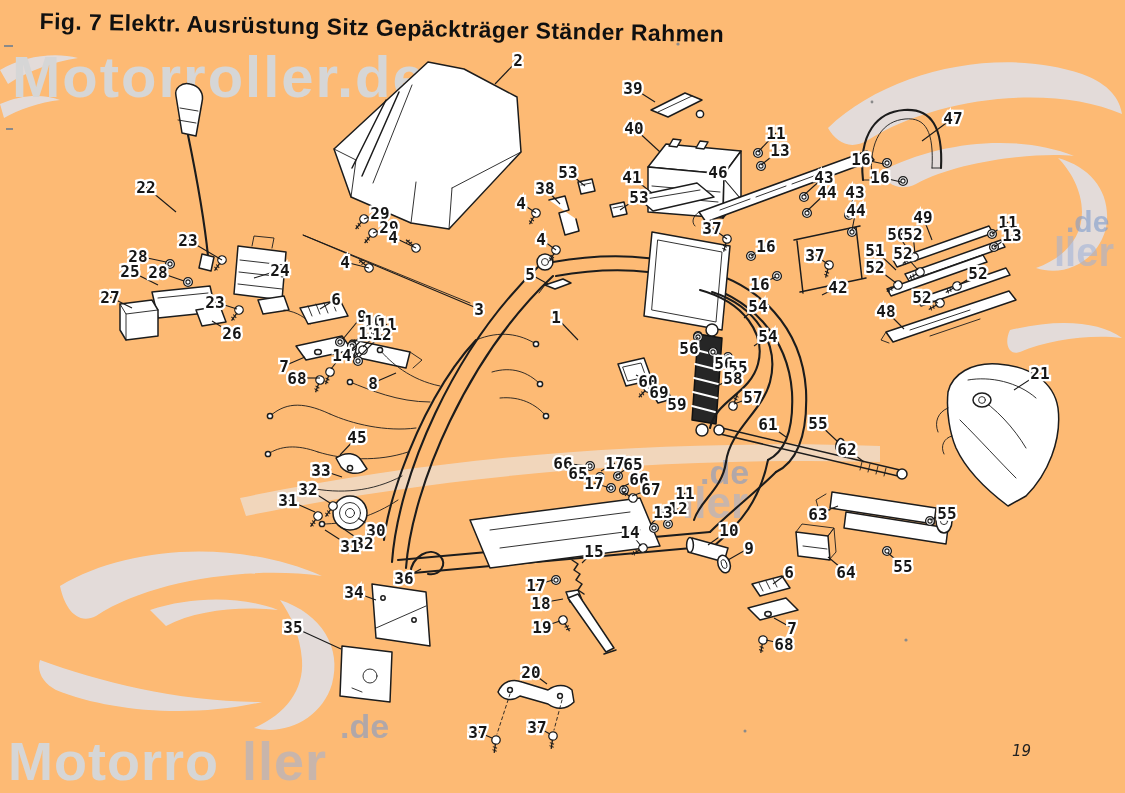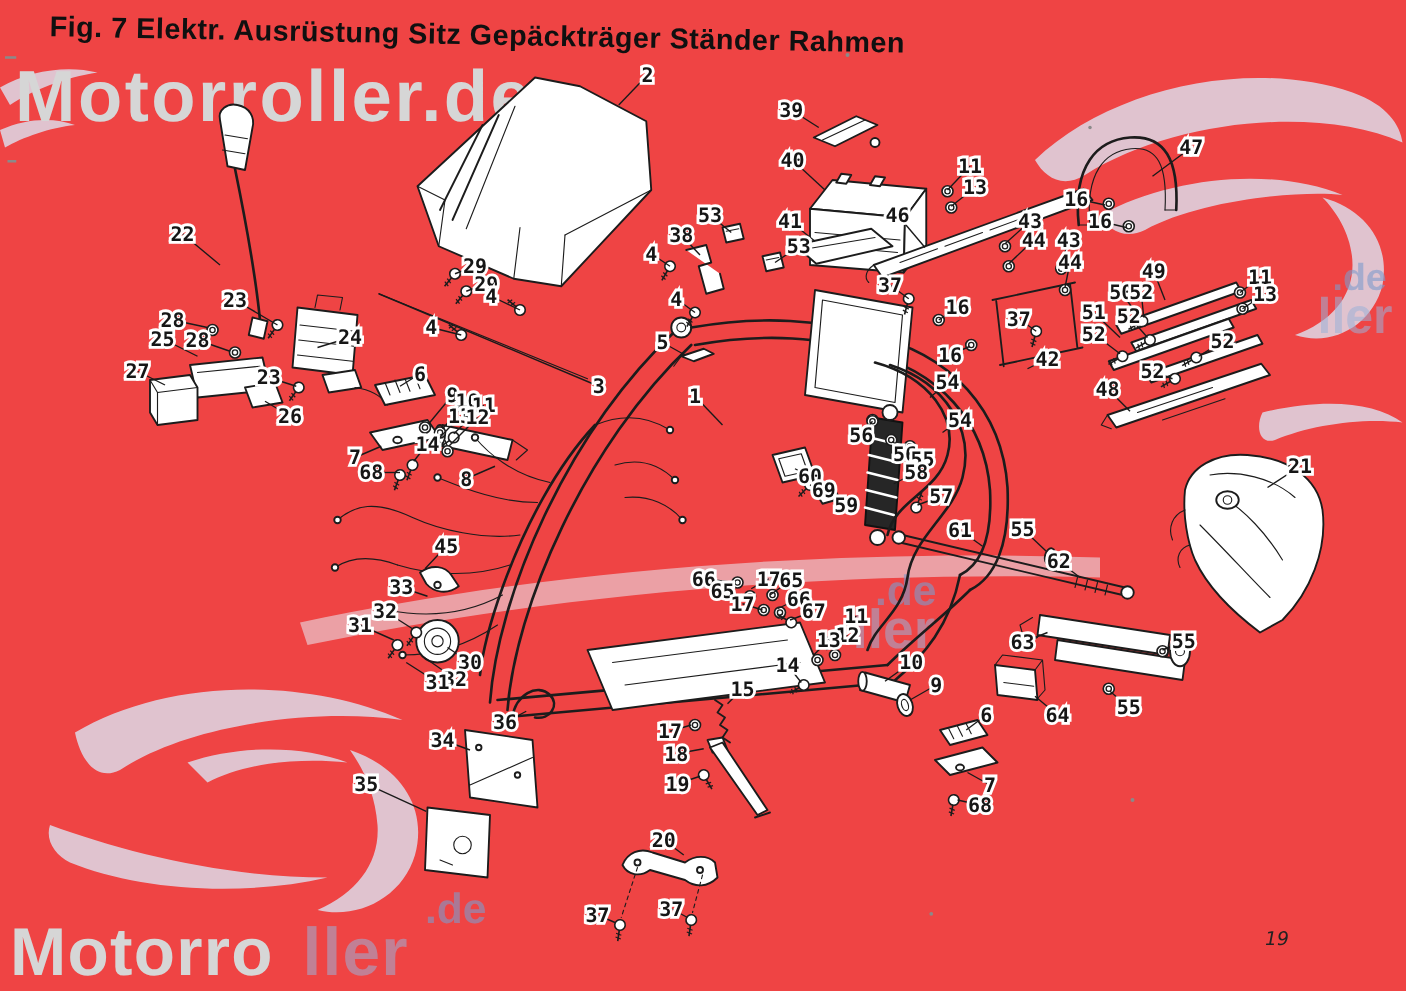--- a/index.html
+++ b/index.html
@@ -1,16 +1,16 @@
 <!DOCTYPE html>
 <html><head>
 <meta charset="utf-8">
 <style>
   html,body{margin:0;padding:0;background:#fff;}
-  .stage{position:relative;width:1125px;height:793px;background:#ef4444;overflow:hidden;
+  .stage{position:relative;width:1125px;height:793px;background:#fdba74;overflow:hidden;
          font-family:"Liberation Sans",sans-serif;}
   .figure-title{position:absolute;left:40px;top:8px;font-size:23px;font-weight:bold;
                 color:#101010;letter-spacing:.4px;transform:rotate(1.1deg);transform-origin:left top;
                 white-space:nowrap;}
   .page-num{position:absolute;left:1012px;top:742px;font-size:15px;font-style:italic;
             color:#222;font-family:"DejaVu Sans",sans-serif;}
   svg{position:absolute;left:0;top:0;}
   
   #art path,#art line,#art circle,#art ellipse,#art polyline{fill:none;stroke:#1c1c1c;
       stroke-width:1.5;stroke-linecap:round;stroke-linejoin:round;}

